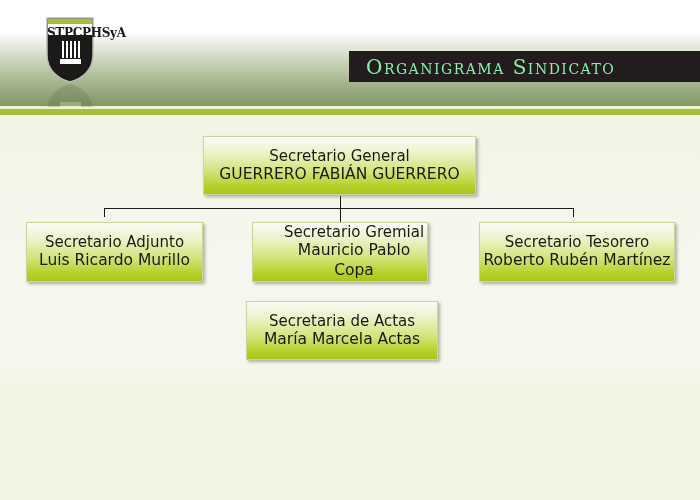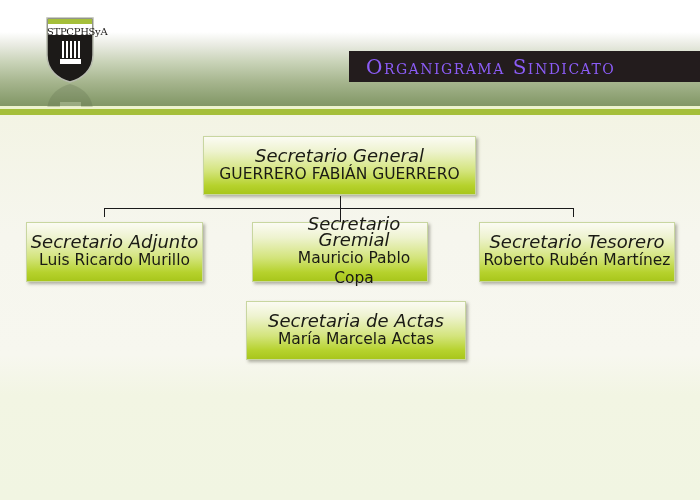--- a/index.html
+++ b/index.html
@@ -29,33 +29,33 @@
   .logo-reflection {
     position:absolute; left:46px; top:83px; width:48px; height:24px;
     opacity:0.25; transform:scaleY(-1); overflow:hidden;
   }
   .title-bar {
     position:absolute; left:349px; top:51px; width:351px; height:31px;
     background:#231c1d;
     display:flex; align-items:center; padding-left:17px;
   }
   .title-text {
-    color:#8b5cf6; font-family:"DejaVu Serif", serif;
+    color:#86efac; font-family:"DejaVu Serif", serif;
     font-size:20px; letter-spacing:1.5px; font-variant:small-caps;
     white-space:nowrap;
   }
   .box {
     position:absolute;
     background:linear-gradient(to bottom, #fbfbf3 0%, #eef3cf 25%, #d3e47b 60%, #b6d22d 85%, #a8c61b 100%);
     border:1px solid #c8d6a0;
     box-shadow:2px 2px 3px rgba(90,90,70,0.45);
     display:flex; flex-direction:column; align-items:center; justify-content:center;
     text-align:center; color:#1a1a14;
   }
-  .role { font-size:18px; line-height:16px;font-style:italic; }
+  .role { font-size:15px; line-height:16px; }
   .name { font-size:15.5px; line-height:20px; }
   .line { position:absolute; background:#1a1a1a; }
 </style>
 </head>
 <body>
 
 <div class="header"></div>
 <div class="header-line-light"></div>
 <div class="header-line-lime"></div>
 <div class="body-area"></div>
@@ -66,21 +66,21 @@
     <rect x="2" y="2" width="44" height="5" fill="#a5bf3a"></rect>
     <rect x="2" y="7" width="44" height="11" fill="#ffffff"></rect>
     <rect x="16" y="24" width="2" height="17" fill="#ffffff"></rect>
     <rect x="20" y="24" width="2" height="17" fill="#ffffff"></rect>
     <rect x="24" y="24" width="2" height="17" fill="#ffffff"></rect>
     <rect x="28" y="24" width="2" height="17" fill="#ffffff"></rect>
     <rect x="32" y="24" width="2" height="17" fill="#ffffff"></rect>
     <rect x="14" y="42" width="21" height="5" fill="#ffffff"></rect>
   </svg>
 </div>
-<div class="logo-text" style="position:absolute; left:47px; top:26px; width:34px; text-align:center; font-family:'DejaVu Serif', serif; font-size:10px; font-weight:normal; color:#1c1a18; letter-spacing:-0.3px;">STPCPHSyA</div>
+<div class="logo-text" style="position:absolute; left:47px; top:26px; width:34px; text-align:center; font-family:'DejaVu Serif', serif; font-size:12px; font-weight:bold; color:#1c1a18; letter-spacing:-0.3px;">STPCPHSyA</div>
 <div class="logo-reflection">
   <svg width="48" height="66" viewBox="0 0 48 66" style="position:absolute; bottom:0; left:0;">
     <path d="M1 1 H47 V38 C47 53 36 62 24 65 C12 62 1 53 1 38 Z" fill="#5a6a48"></path>
     <rect x="14" y="42" width="21" height="5" fill="#d8e0c8"></rect>
   </svg>
 </div>
 
 <div class="title-bar">
   <span class="title-text">Organigrama Sindicato</span>
 </div>
@@ -103,16 +103,16 @@
 <div class="box" style="left:252px; top:222px; width:176px; height:60px;padding-left:28px;">
   <div class="role">Secretario Gremial</div>
   <div class="name">Mauricio Pablo Copa</div>
 </div>
 
 <div class="box" style="left:479px; top:222px; width:196px; height:60px;">
   <div class="role">Secretario Tesorero</div>
   <div class="name">Roberto Rubén Martínez</div>
 </div>
 
-<div class="box" style="left:246px; top:301px; width:220px; height:59px;">
+<div class="box" style="left:246px; top:301px; width:192px; height:59px;">
   <div class="role">Secretaria de Actas</div>
   <div class="name">María Marcela Actas</div>
 </div>
 
 </body></html>

